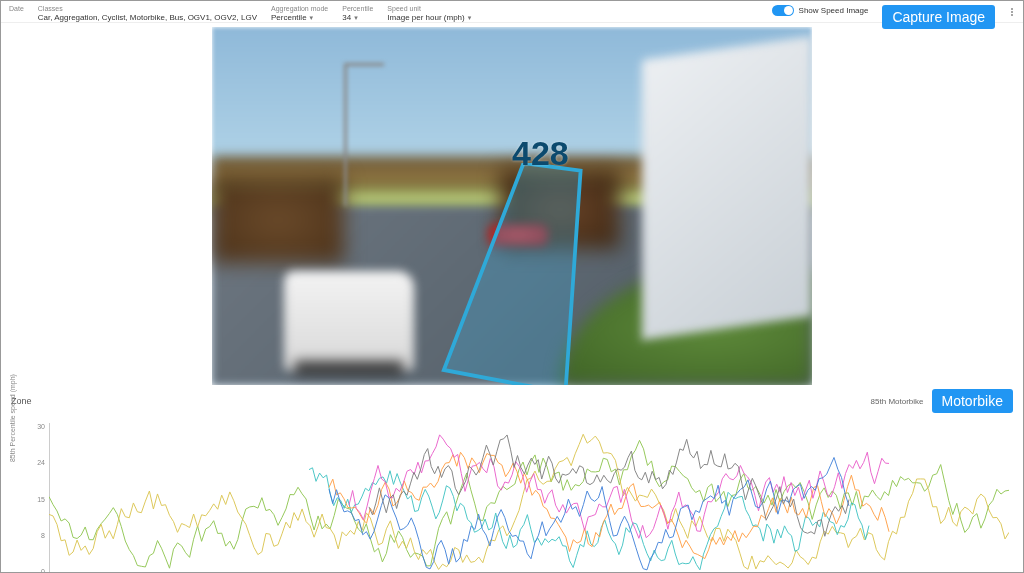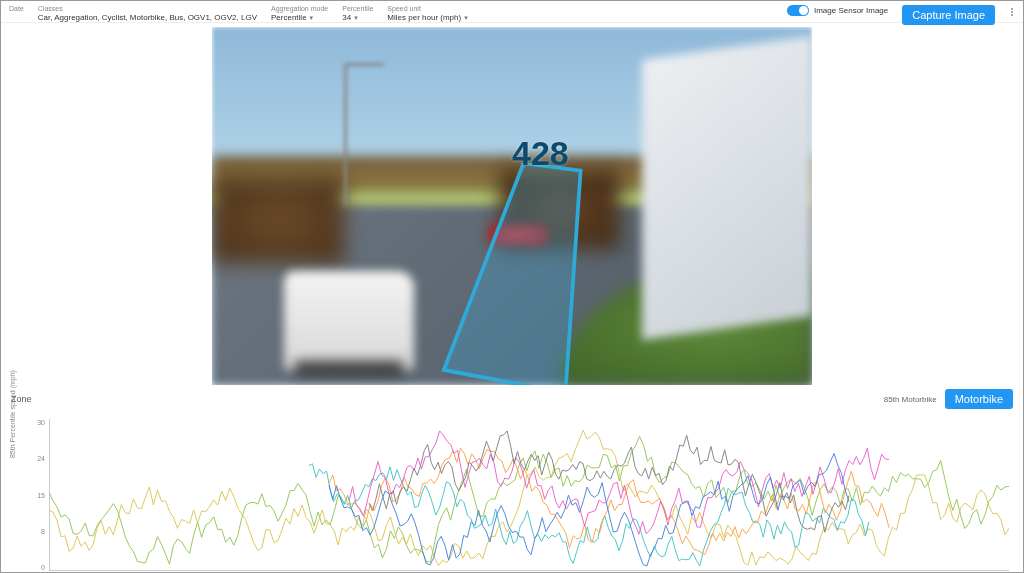--- a/index.html
+++ b/index.html
@@ -7,21 +7,21 @@
 
 .toolbar { display: flex; align-items: flex-start; padding: 4px 8px; gap: 14px; border-bottom: 1px solid #eee; height: 22px; }
 .toolbar .field { display: flex; flex-direction: column; gap: 1px; }
 .toolbar .field .lbl { font-size: 7px; color: #888; }
 .toolbar .field .val { font-size: 8px; color: #333; display: flex; align-items: center; gap: 3px; }
 .toolbar .caret { font-size: 7px; color: #777; }
 .toolbar .spacer { flex: 1; }
 .toggle-wrap { display: flex; align-items: center; gap: 5px; font-size: 8px; color: #333; }
 .toggle { width: 22px; height: 11px; border-radius: 6px; background: #2196f3; position: relative; }
 .toggle .knob { position: absolute; right: 1px; top: 1px; width: 9px; height: 9px; border-radius: 50%; background: #fff; }
-.btn-primary { background: #2196f3; color: #fff; border: none; border-radius: 3px; padding: 4px 10px; font-size: 11px; cursor: pointer; }
+.btn-primary { background: #2196f3; color: #fff; border: none; border-radius: 3px; padding: 4px 10px; font-size: 14px; cursor: pointer; }
 .more-icon { display: flex; flex-direction: column; gap: 1px; padding: 3px 2px; cursor: pointer; }
 .more-icon span { width: 2px; height: 2px; background: #888; border-radius: 50%; }
 
 .sensor-area { display: flex; justify-content: center; padding: 4px 0 2px 0; }
 .sensor-img { position: relative; width: 600px; height: 358px; overflow: hidden; }
 .sky { position: absolute; inset: 0; background: linear-gradient(#8fb9d9, #aed1e6 36%, #c8dae8 42%); filter: blur(2px); }
 .treeline { position: absolute; left: 0; right: 0; top: 36%; height: 14%; background: linear-gradient(#6b5a3a, #8a6f3e 40%, #7c8a4a); filter: blur(6px); }
 .field-band { position: absolute; left: 0; right: 0; top: 46%; height: 6%; background: linear-gradient(#b9c77a, #9fb264); filter: blur(6px); }
 .road { position: absolute; left: 0; right: 0; top: 50%; bottom: 0; background: linear-gradient(135deg, #6d7680 0%, #5f6a74 40%, #4f5861 100%); filter: blur(4px); }
 .grass { position: absolute; right: 0; bottom: 0; width: 42%; height: 32%; background: radial-gradient(ellipse at 60% 50%, #5e8a3a, #3e6225); filter: blur(8px); border-top-left-radius: 60% 100%; }
@@ -79,30 +79,30 @@
   <div class="field">
     <span class="lbl">Percentile</span>
     <span class="val">
         <span>34</span>
         <span class="caret">▾</span>
       </span>
   </div>
   <div class="field">
     <span class="lbl">Speed unit</span>
     <span class="val">
-        <span>Miles per hour (mph)</span>
+        <span>Image per hour (mph)</span>
         <span class="caret">▾</span>
       </span>
   </div>
   <div class="spacer"></div>
   <div class="toggle-wrap">
     <div class="toggle">
         <div class="knob"></div>
       </div>
-    <span>Image Sensor Image</span>
+    <span>Show Speed Image</span>
   </div>
   <button class="btn-primary">Capture Image</button>
   <div class="more-icon">
       <span></span>
       <span></span>
       <span></span>
     </div>
 </div>
 
 <div class="sensor-area">

